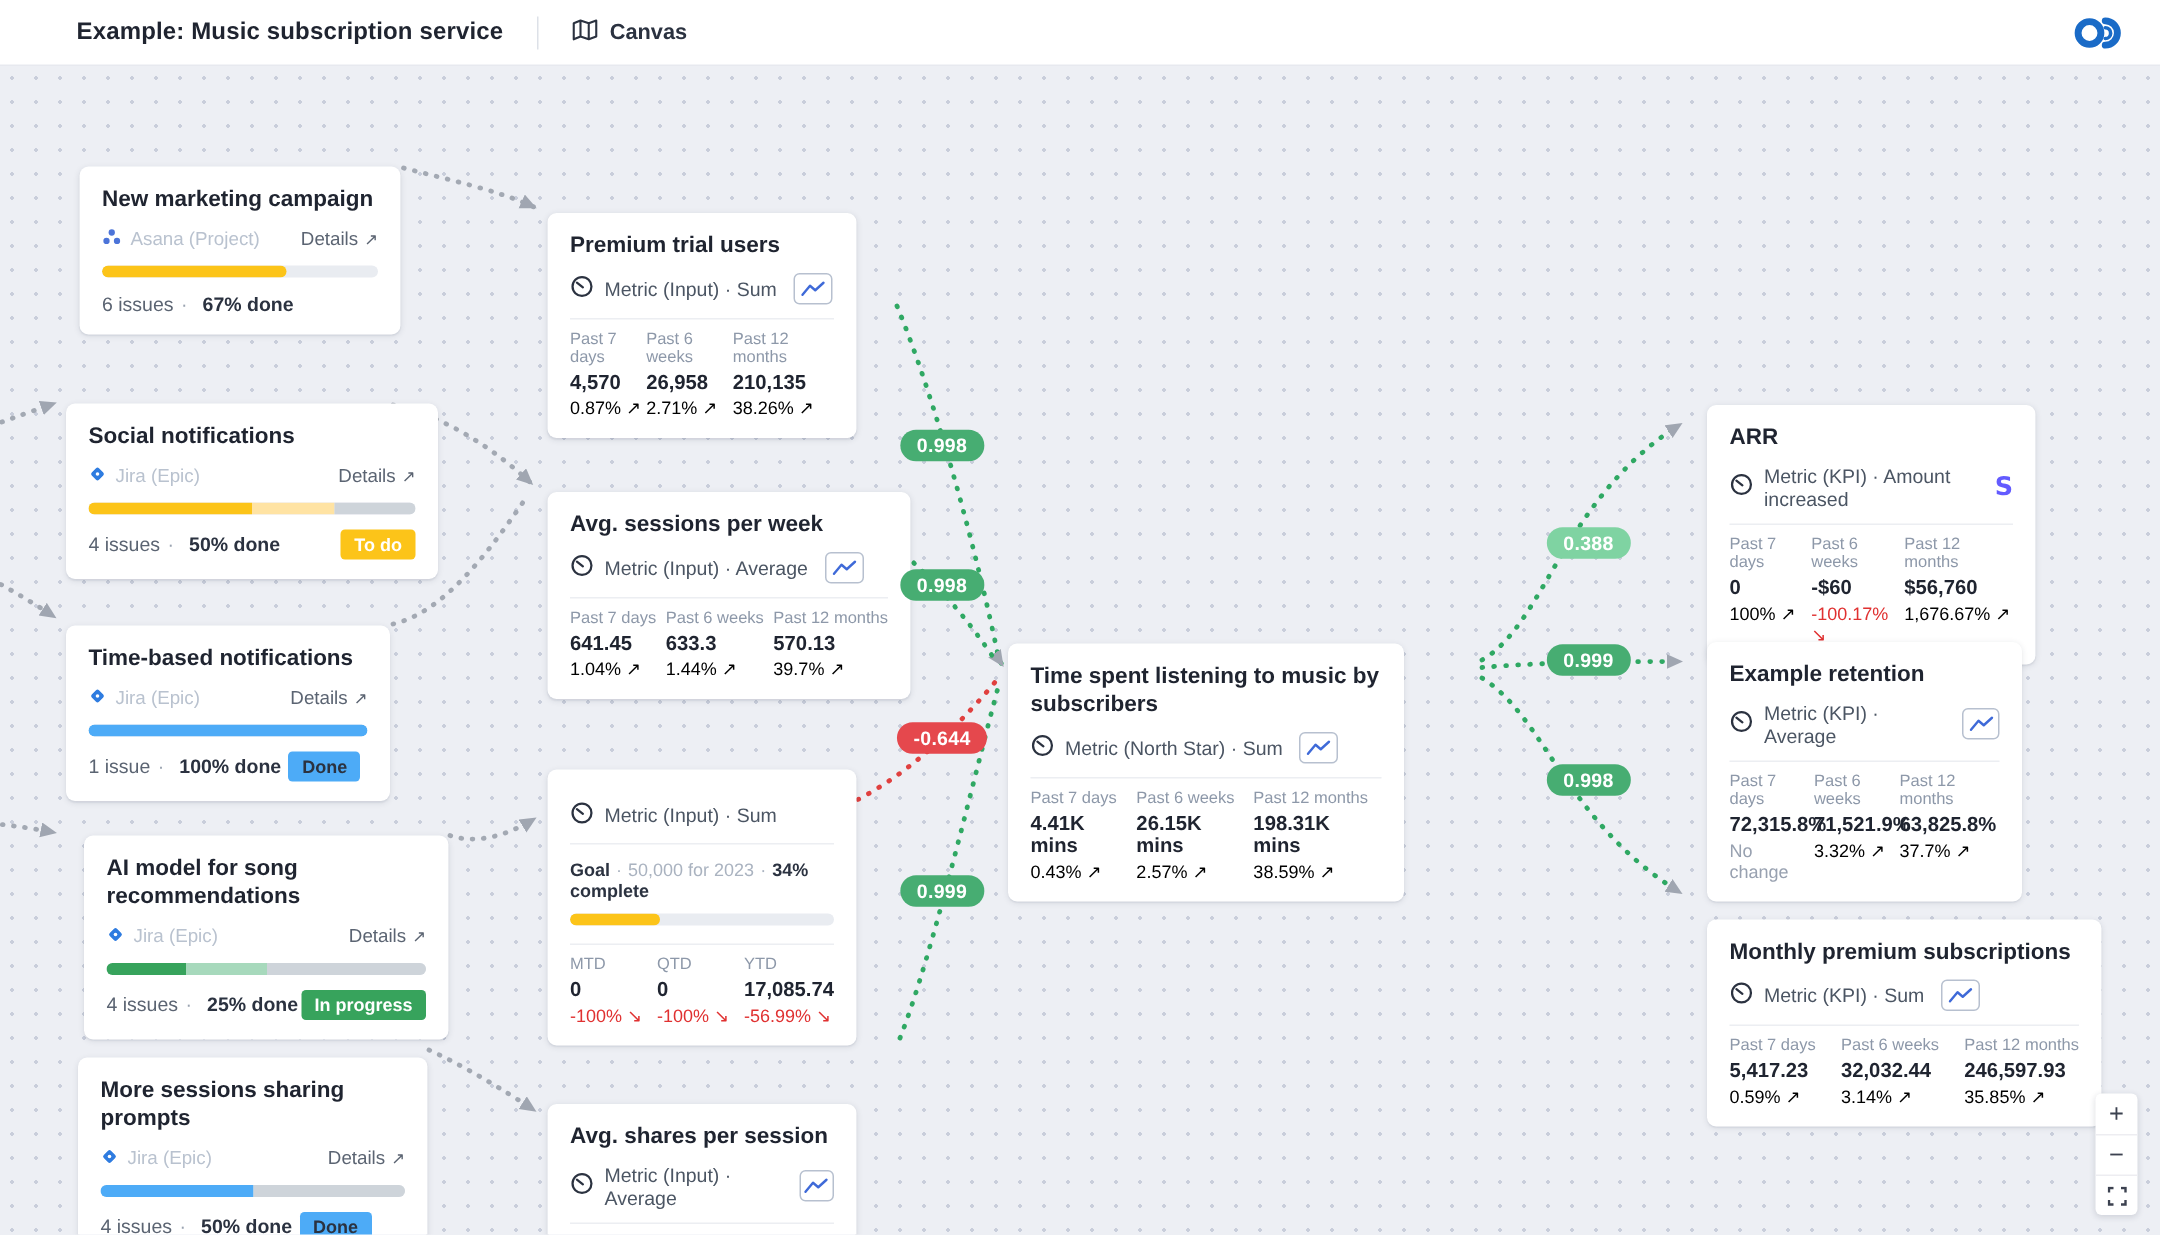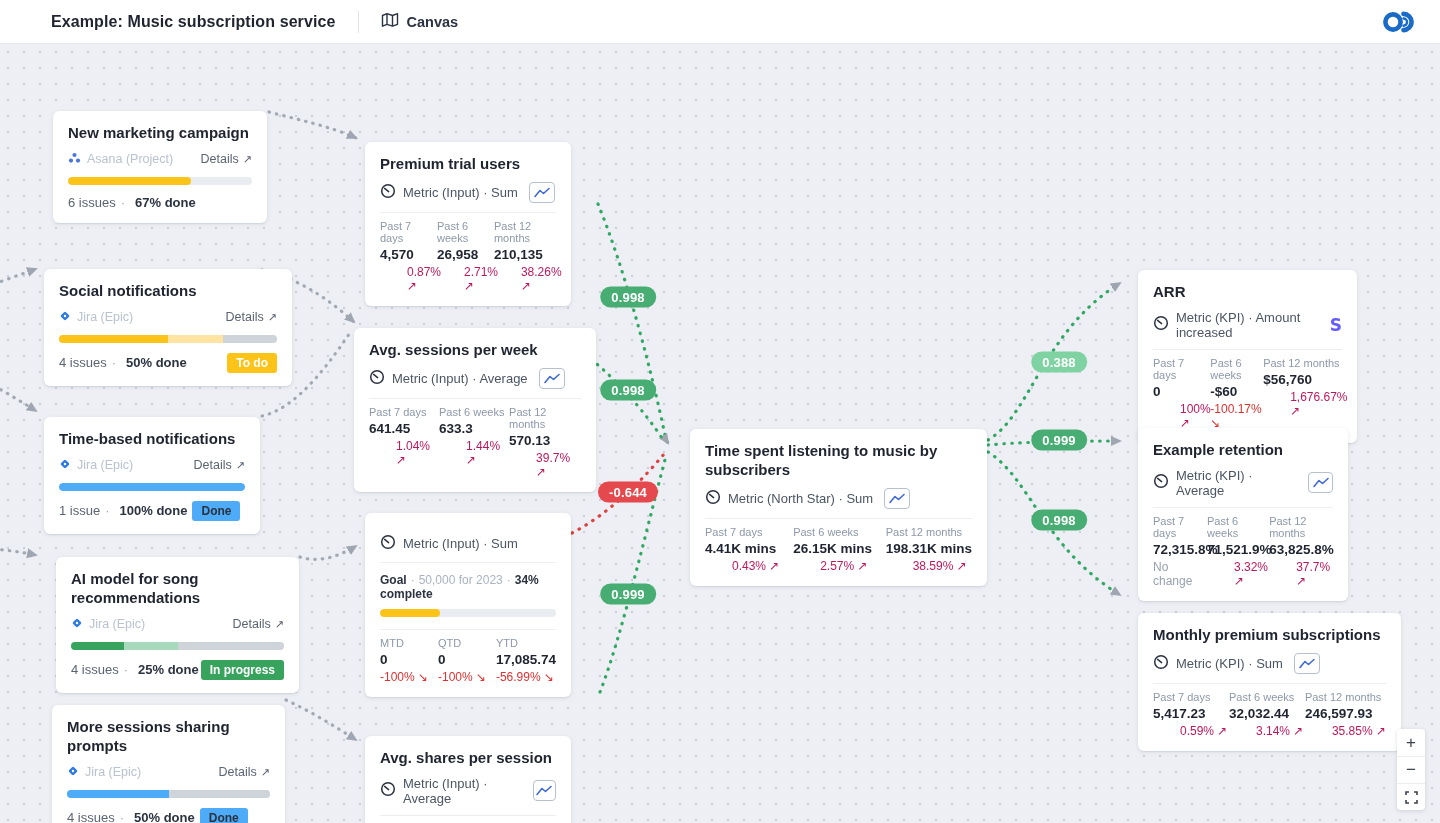--- a/index.html
+++ b/index.html
@@ -41,21 +41,21 @@
   
   .m-meta { display:flex; align-items:center; gap:7px; margin-top:8px; font-size:13px; color:#4b5563; }
   .chart-btn { width:26px; height:21px; border:1px solid #b7c0cf; border-radius:4px; display:flex; align-items:center;
                justify-content:center; margin-left:4px; cursor:pointer; background:#fff; }
   .m-div { border-top:1px solid #eceef2; margin:9px 0 7px; }
   .m-cols { display:flex; justify-content:space-between; }
   .m-col { min-width:0; }
   .m-col .lbl { font-size:11px; color:#8d98a9; }
   .m-col .val { font-size:13.5px; font-weight:700; color:#1f2430; margin-top:3px; }
   .m-col .delta { font-size:12px; margin-top:3px; }
-  .delta.up { color:#be185d;margin-left:27px; }
+  .delta.up { color:#000000; }
   .delta.down { color:#e03131; }
   .delta.neutral { color:#98a1b0; }
 
   .goal-line { font-size:12px; color:#aab3c0; margin-top:10px; }
   .goal-line b { color:#2b3240; font-weight:700; }
   .goal-line .gdot { margin:0 4px; }
   .goal-bar { height:8px; border-radius:4px; background:#e9ecf1; margin-top:8px; overflow:hidden; }
   .goal-bar div { height:100%; background:#fcc419; border-radius:4px; }
 
   
@@ -294,21 +294,21 @@
           <div class="delta up">2.71% ↗</div>
         </div>
       <div class="m-col">
           <div class="lbl">Past 12 months</div>
           <div class="val">210,135</div>
           <div class="delta up">38.26% ↗</div>
         </div>
     </div>
   </div>
 
-  <div class="card" style="left:354px; top:284px; width:242px;">
+  <div class="card" style="left:365px; top:284px; width:242px;">
     <h3>Avg. sessions per week</h3>
     <div class="m-meta">
       <span><svg width="16" height="16" viewBox="0 0 16 16">
             <circle cx="8" cy="8" r="6.3" fill="none" stroke="#2b3240" stroke-width="1.5"></circle>
             <path d="M8.6 8.6 L4.6 5.4" stroke="#2b3240" stroke-width="1.5" stroke-linecap="round"></path>
           </svg></span>
       <span>Metric (Input) · Average</span>
       <span class="chart-btn">
           <svg width="18" height="13" viewBox="0 0 18 13">
             <path d="M2 10.5 L7 4.5 L10.5 7.5 L16 2.5" fill="none" stroke="#3f6ad8" stroke-width="1.6" stroke-linecap="round" stroke-linejoin="round"></path>
@@ -391,21 +391,21 @@
         </div>
       <div class="m-col">
           <div class="lbl">Past 6 weeks</div>
         </div>
       <div class="m-col">
           <div class="lbl">Past 12 months</div>
         </div>
     </div>
   </div>
 
-  <div class="card" style="left:690px; top:385px; width:297px;">
+  <div class="card" style="left:672px; top:385px; width:264px;">
     <h3 style="width:250px;">Time spent listening to music by subscribers</h3>
     <div class="m-meta">
       <span><svg width="16" height="16" viewBox="0 0 16 16">
             <circle cx="8" cy="8" r="6.3" fill="none" stroke="#2b3240" stroke-width="1.5"></circle>
             <path d="M8.6 8.6 L4.6 5.4" stroke="#2b3240" stroke-width="1.5" stroke-linecap="round"></path>
           </svg></span>
       <span>Metric (North Star) · Sum</span>
       <span class="chart-btn">
           <svg width="18" height="13" viewBox="0 0 18 13">
             <path d="M2 10.5 L7 4.5 L10.5 7.5 L16 2.5" fill="none" stroke="#3f6ad8" stroke-width="1.6" stroke-linecap="round" stroke-linejoin="round"></path>

